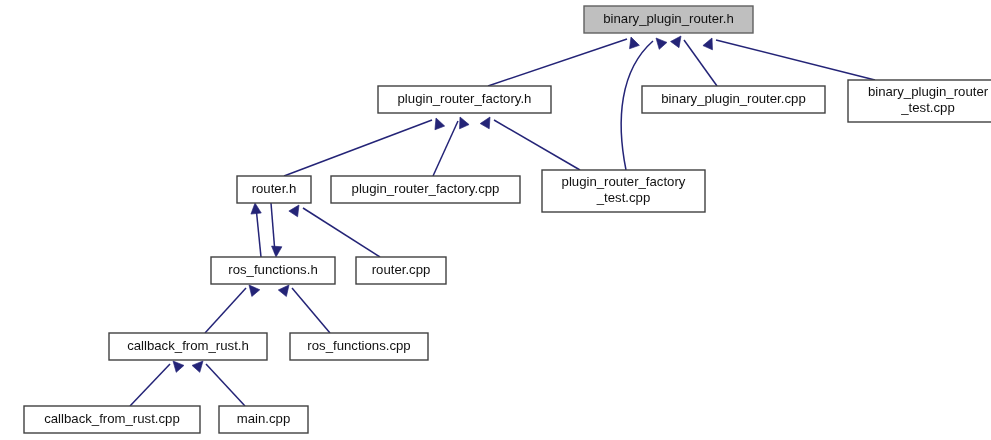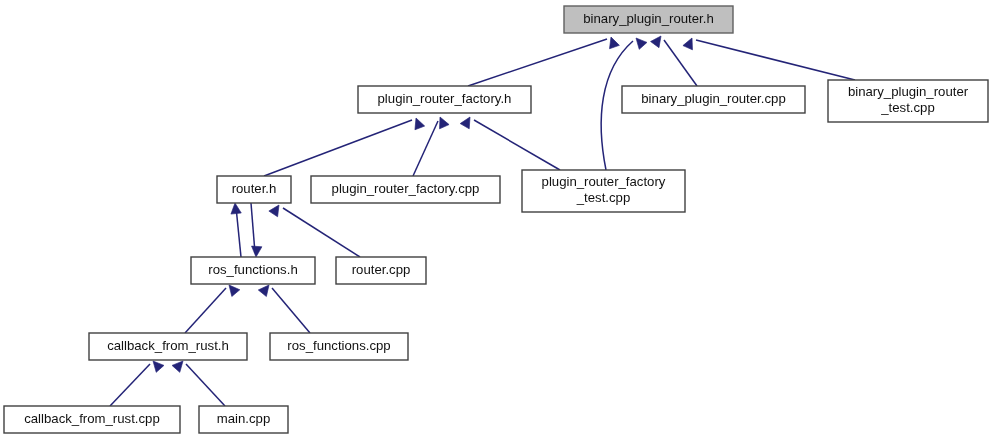--- a/index.html
+++ b/index.html
@@ -10,20 +10,21 @@
   body {
     width: 991px;
     height: 440px;
     font-family: "Liberation Sans", sans-serif;
     overflow: hidden;
   }
   #graph-root {
     position: relative;
     width: 802px;
     height: 440px;
+    margin-left: 20px;
   }
   svg.graph-canvas {
     display: block;
     width: 991px;
     height: 440px;
   }
   .node-box {
     fill: #ffffff;
     stroke: #404040;
     stroke-width: 1.4;

